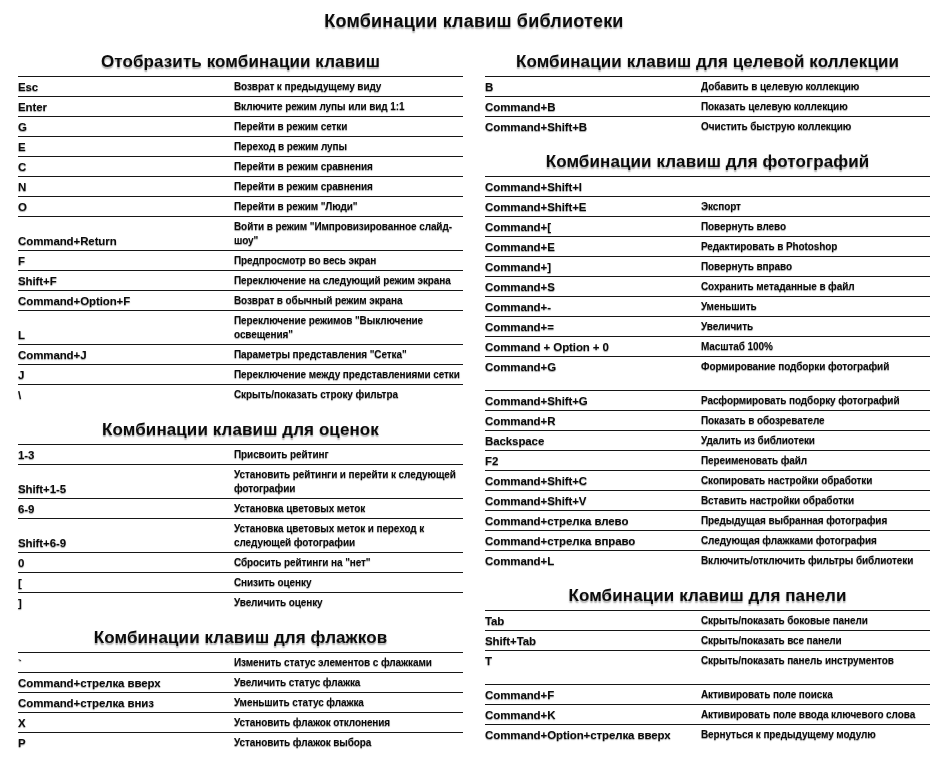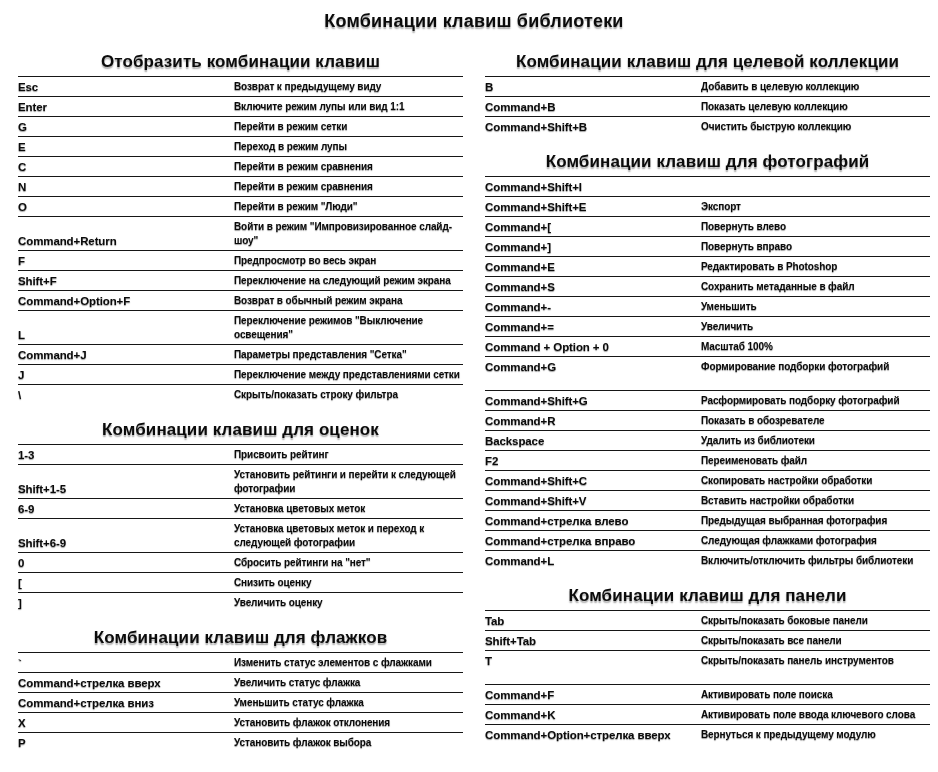--- a/index.html
+++ b/index.html
@@ -248,27 +248,27 @@
     <div class="key">Command+Shift+E</div>
     <div class="desc">Экспорт</div>
   </div>
 
   <div class="row">
     <div class="key">Command+[</div>
     <div class="desc">Повернуть влево</div>
   </div>
 
   <div class="row">
+    <div class="key">Command+E</div>
+    <div class="desc">Редактировать в Photoshop</div>
+  </div>
+
+  <div class="row">
     <div class="key">Command+]</div>
     <div class="desc">Повернуть вправо</div>
-  </div>
-
-  <div class="row">
-    <div class="key">Command+E</div>
-    <div class="desc">Редактировать в Photoshop</div>
   </div>
 
   <div class="row">
     <div class="key">Command+S</div>
     <div class="desc">Сохранить метаданные в файл</div>
   </div>
 
   <div class="row">
     <div class="key">Command+-</div>
     <div class="desc">Уменьшить</div>

